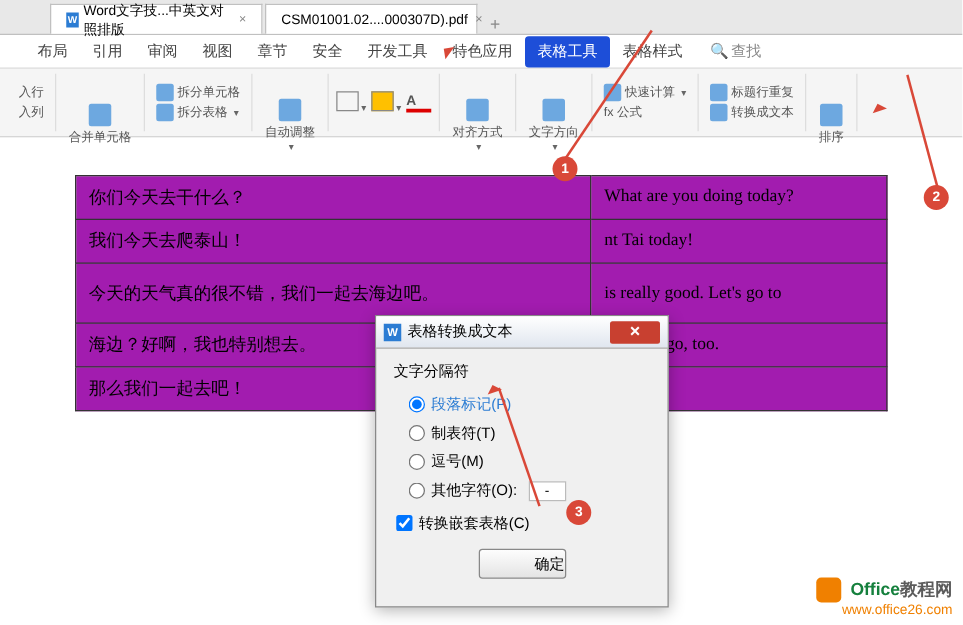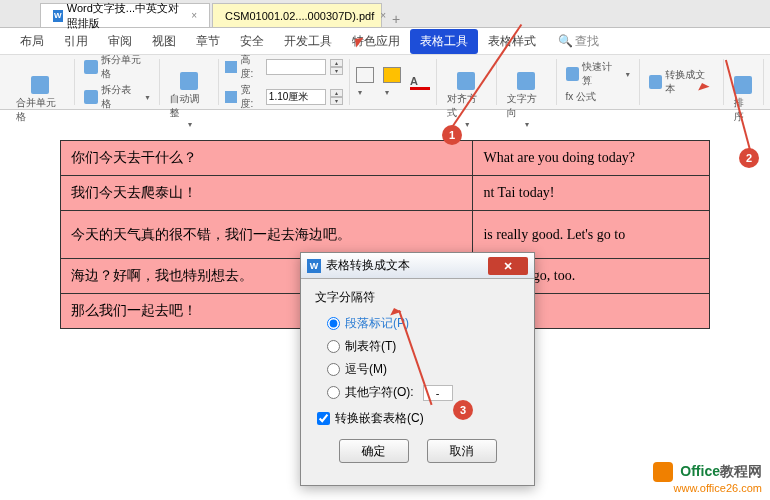--- a/index.html
+++ b/index.html
@@ -1,25 +1,25 @@
 <!DOCTYPE html>
 <html><head>
   <meta charset="utf-8">
   <style>
     * { margin: 0; padding: 0; box-sizing: border-box; font-family: "Microsoft YaHei", Arial, sans-serif; }
     body { width: 770px; height: 500px; background: #fff; position: relative; overflow: hidden; }
     
     .tab-bar { height: 28px; background: #e8e8e8; display: flex; align-items: flex-end; padding-left: 40px; border-bottom: 1px solid #c0c0c0; }
-    .tab { height: 24px; padding: 0 12px; font-size: 11px; display: flex; align-items: center; background: #fef9c3; border: 1px solid #c0c0c0; border-bottom: none; margin-right: 2px; max-width: 170px; }
+    .tab { height: 24px; padding: 0 12px; font-size: 11px; display: flex; align-items: center; background: #ffffff; border: 1px solid #c0c0c0; border-bottom: none; margin-right: 2px; max-width: 170px; }
     .tab.active { background: #fff; }
     .tab-icon { width: 12px; height: 12px; background: #2b7cd3; margin-right: 4px; display: inline-flex; align-items: center; justify-content: center; color: #fff; font-size: 8px; font-weight: bold; }
     .tab-close { margin-left: 6px; color: #888; font-size: 10px; }
     .tab-add { width: 24px; text-align: center; color: #888; font-size: 14px; }
     
-    .ribbon-tabs { height: 26px; display: flex; align-items: center; background: #fff; padding-left: 10px; font-size: 12px; color: #444; }
+    .ribbon-tabs { height: 26px; display: flex; align-items: center; background: #fff; padding-left: 20px; font-size: 12px; color: #444; }
     .ribbon-tab { padding: 4px 10px; cursor: pointer; }
     .ribbon-tab.highlighted { background: #1d4ed8; color: #fff; border-radius: 3px; }
     .search-box { margin-left: 12px; display: flex; align-items: center; color: #888; font-size: 12px; }
     .search-icon { margin-right: 2px; }
     
     .toolbar { height: 56px; background: #f5f5f5; border-top: 1px solid #ddd; border-bottom: 1px solid #ccc; display: flex; align-items: center; padding: 4px 6px; font-size: 11px; color: #555; }
     .tool-group { display: flex; flex-direction: column; align-items: center; padding: 0 6px; border-right: 1px solid #ddd; height: 100%; justify-content: center; }
     .tool-group.horiz { flex-direction: row; gap: 4px; }
     .tool-btn { display: flex; flex-direction: column; align-items: center; font-size: 10px; padding: 2px 4px; margin-top: 36px; }
     .tool-btn .ico { width: 18px; height: 18px; background: #6da8e0; border-radius: 2px; margin-bottom: 2px; }
@@ -29,35 +29,35 @@
     .dim-input { width: 60px; height: 16px; font-size: 10px; border: 1px solid #bbb; padding: 0 2px; }
     .stepper { width: 14px; height: 16px; display: flex; flex-direction: column; }
     .stepper div { flex: 1; border: 1px solid #bbb; font-size: 6px; text-align: center; line-height: 6px; background: #eee; }
     .dropdown-arrow { font-size: 8px; color: #666; margin-left: 2px; }
     
     .color-swatch { width: 20px; height: 3px; }
     .border-icon, .fill-icon, .align-icon { width: 18px; height: 16px; border: 1px solid #888; display: inline-block; }
     
     .document-area { padding: 30px 60px; background: #fff; }
     .content-table { width: 100%; border-collapse: collapse; }
-    .content-table td { border: 1px solid #333; padding: 8px 10px; font-size: 14px; font-family: "SimSun", serif; background: #fca5a5; }
+    .content-table td { border: 1px solid #333; padding: 8px 10px; font-size: 14px; font-family: "SimSun", serif; background: #a21caf; }
     .content-table tr.tall td { height: 48px; }
     
     .dialog { position: absolute; left: 300px; top: 252px; width: 235px; background: #f0f0f0; border: 1px solid #888; box-shadow: 0 3px 12px rgba(0,0,0,0.3); font-size: 12px; }
     .dialog-title { height: 26px; background: linear-gradient(#fff, #e0e6ef); display: flex; align-items: center; padding: 0 6px; border-bottom: 1px solid #aaa; }
     .dialog-title-icon { width: 14px; height: 14px; background: #2b7cd3; color: #fff; font-size: 9px; display: flex; align-items: center; justify-content: center; margin-right: 5px; font-weight: bold; }
     .dialog-close { width: 40px; height: 18px; background: #c84030; color: #fff; text-align: center; font-weight: bold; font-size: 11px; margin-left: auto; border-radius: 2px; line-height: 18px; }
     .dialog-body { padding: 10px 14px; }
     .dialog-group-label { font-size: 12px; margin-bottom: 6px; }
     .radio-row { display: flex; align-items: center; padding: 3px 12px; font-size: 12px; gap: 5px; }
     .radio-row.selected { color: #2b7cd3; }
     .radio-input-other { width: 30px; height: 16px; border: 1px solid #bbb; margin-left: 4px; font-size: 11px; text-align: center; }
     .check-row { display: flex; align-items: center; padding: 6px 2px 2px; font-size: 12px; gap: 5px; }
     .dialog-buttons { display: flex; justify-content: center; gap: 18px; padding: 10px 0 12px; }
-    .dialog-btn { width: 70px; height: 24px; border: 1px solid #888; background: linear-gradient(#fdfdfd, #e4e4e4); font-size: 12px; border-radius: 3px; }
+    .dialog-btn { width: 70px; height: 24px; border: 1px solid #888; background: linear-gradient(#fdfdfd, #e4e4e4); font-size: 12px; border-radius: 3px; text-align: right; }
     
     .callout { position: absolute; width: 20px; height: 20px; background: #d94838; color: #fff; border-radius: 10px; font-size: 11px; font-weight: bold; display: flex; align-items: center; justify-content: center; }
     .arrow-line { position: absolute; background: #d94838; transform-origin: 0 0; height: 2px; }
     .arrow-head { position: absolute; width: 0; height: 0; border: 6px solid transparent; }
     
     .watermark { position: absolute; right: 8px; bottom: 6px; text-align: right; font-size: 14px; }
     .watermark .title-text { color: #5b5b5b; font-weight: bold; }
     .watermark .title-text .orange { color: #15803d; }
     .watermark .url-text { color: #f08000; font-size: 11px; }
     .watermark-icon { display: inline-block; width: 20px; height: 20px; background: #f08000; border-radius: 4px; vertical-align: middle; margin-right: 3px; }
@@ -92,20 +92,28 @@
   <div class="ribbon-tab highlighted">表格工具</div>
   <div class="ribbon-tab">表格样式</div>
   <div class="search-box">
     <span class="search-icon">🔍</span>
     <span>查找</span>
   </div>
 </div>
 
 <div class="toolbar">
   <div class="tool-group">
+    <div class="tool-btn-sm">
+        <span>入行</span>
+      </div>
+    <div class="tool-btn-sm">
+        <span>入列</span>
+      </div>
+  </div>
+  <div class="tool-group">
     <div class="tool-btn">
         <span class="ico"></span>
         <span>合并单元格</span>
       </div>
   </div>
   <div class="tool-group" style="flex-direction:column;align-items:flex-start;">
     <div class="tool-btn-sm">
         <span class="ico-sm"></span>
         <span>拆分单元格</span>
       </div>
@@ -114,40 +122,20 @@
         <span>拆分表格</span>
         <span class="dropdown-arrow">▾</span>
       </div>
   </div>
   <div class="tool-group">
     <div class="tool-btn">
         <span class="ico"></span>
         <span>自动调整</span>
         <span class="dropdown-arrow">▾</span>
       </div>
-  </div>
-  <div class="tool-group" style="flex-direction:column;align-items:flex-start;">
-    <div class="dim-row">
-      <span class="ico-sm" style="background:#6da8e0;width:12px;height:12px;"></span>
-      <span>高度:</span>
-      <input class="dim-input" value="" style="">
-      <div class="stepper">
-          <div>▴</div>
-          <div>▾</div>
-        </div>
-    </div>
-    <div class="dim-row">
-      <span class="ico-sm" style="background:#6da8e0;width:12px;height:12px;"></span>
-      <span>宽度:</span>
-      <input class="dim-input" value="1.10厘米" style="">
-      <div class="stepper">
-          <div>▴</div>
-          <div>▾</div>
-        </div>
-    </div>
   </div>
   <div class="tool-group horiz">
     <div><span class="border-icon"></span><span class="dropdown-arrow">▾</span></div>
     <div><span class="fill-icon" style="background:#ffc000;"></span><span class="dropdown-arrow">▾</span></div>
     <div><span style="font-weight:bold;">A</span><span class="color-swatch" style="background:#d00;display:block;"></span></div>
   </div>
   <div class="tool-group">
     <div class="tool-btn">
         <span class="ico"></span>
         <span>对齐方式</span>
@@ -165,20 +153,24 @@
     <div class="tool-btn-sm">
         <span class="ico-sm"></span>
         <span>快速计算</span>
         <span class="dropdown-arrow">▾</span>
       </div>
     <div class="tool-btn-sm">
         <span>fx 公式</span>
       </div>
   </div>
   <div class="tool-group" style="flex-direction:column;align-items:flex-start;">
+    <div class="tool-btn-sm">
+        <span class="ico-sm"></span>
+        <span>标题行重复</span>
+      </div>
     <div class="tool-btn-sm">
         <span class="ico-sm"></span>
         <span>转换成文本</span>
       </div>
   </div>
   <div class="tool-group">
     <div class="tool-btn">
         <span class="ico"></span>
         <span>排序</span>
       </div>
@@ -236,21 +228,20 @@
       <input type="radio" name="sep" style="">
       <span>其他字符(O):</span>
       <input class="radio-input-other" value="-" style="">
     </label>
     <label class="check-row">
       <input type="checkbox" checked="" style="">
       <span>转换嵌套表格(C)</span>
     </label>
     <div class="dialog-buttons">
       <button class="dialog-btn">确定</button>
-      <button class="dialog-btn">取消</button>
     </div>
   </div>
 </div>
 
 <div class="arrow-line" style="left:449px; top:130px; width:128px; transform:rotate(-56deg);"></div>
 <div class="arrow-head" style="left:349px; top:33px; border-bottom-color:#d94838; transform:rotate(-54deg);"></div>
 <div class="callout" style="left:442px; top:125px;">1</div>
 
 <div class="arrow-line" style="left:749px; top:150px; width:93px; transform:rotate(-105deg);"></div>
 <div class="arrow-head" style="left:696px; top:77px; border-bottom-color:#d94838; transform:rotate(-18deg);"></div>

